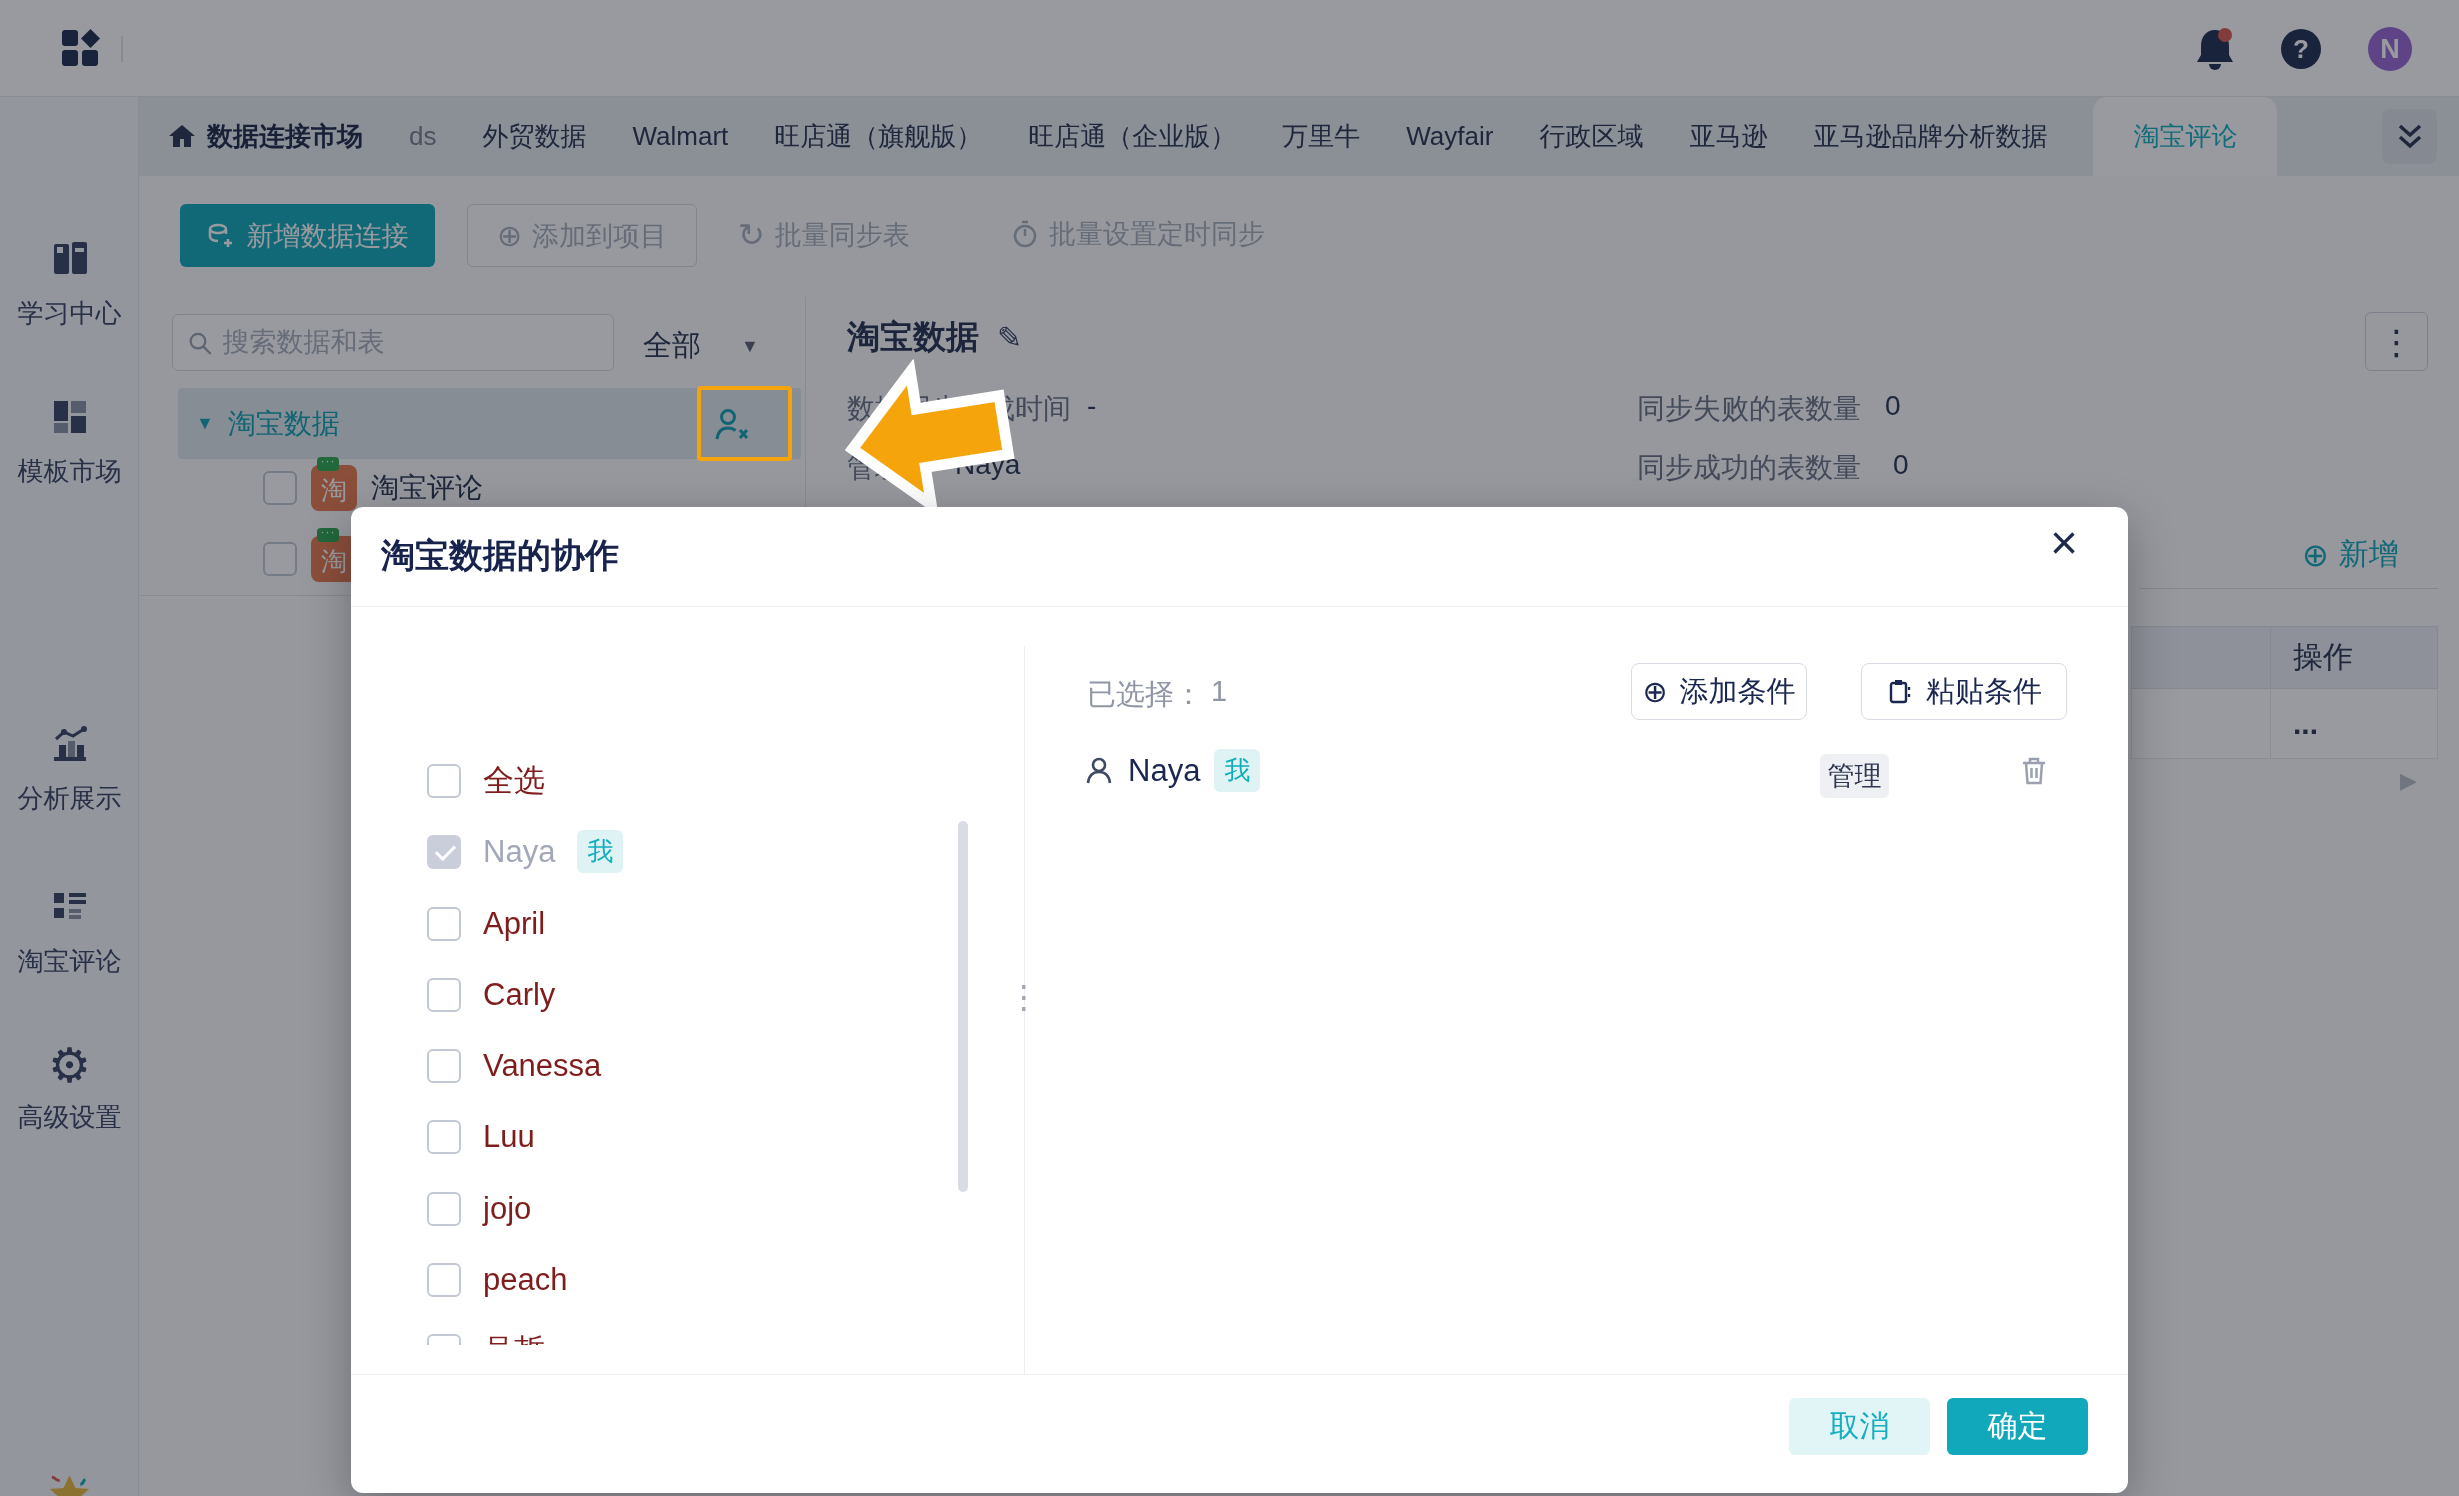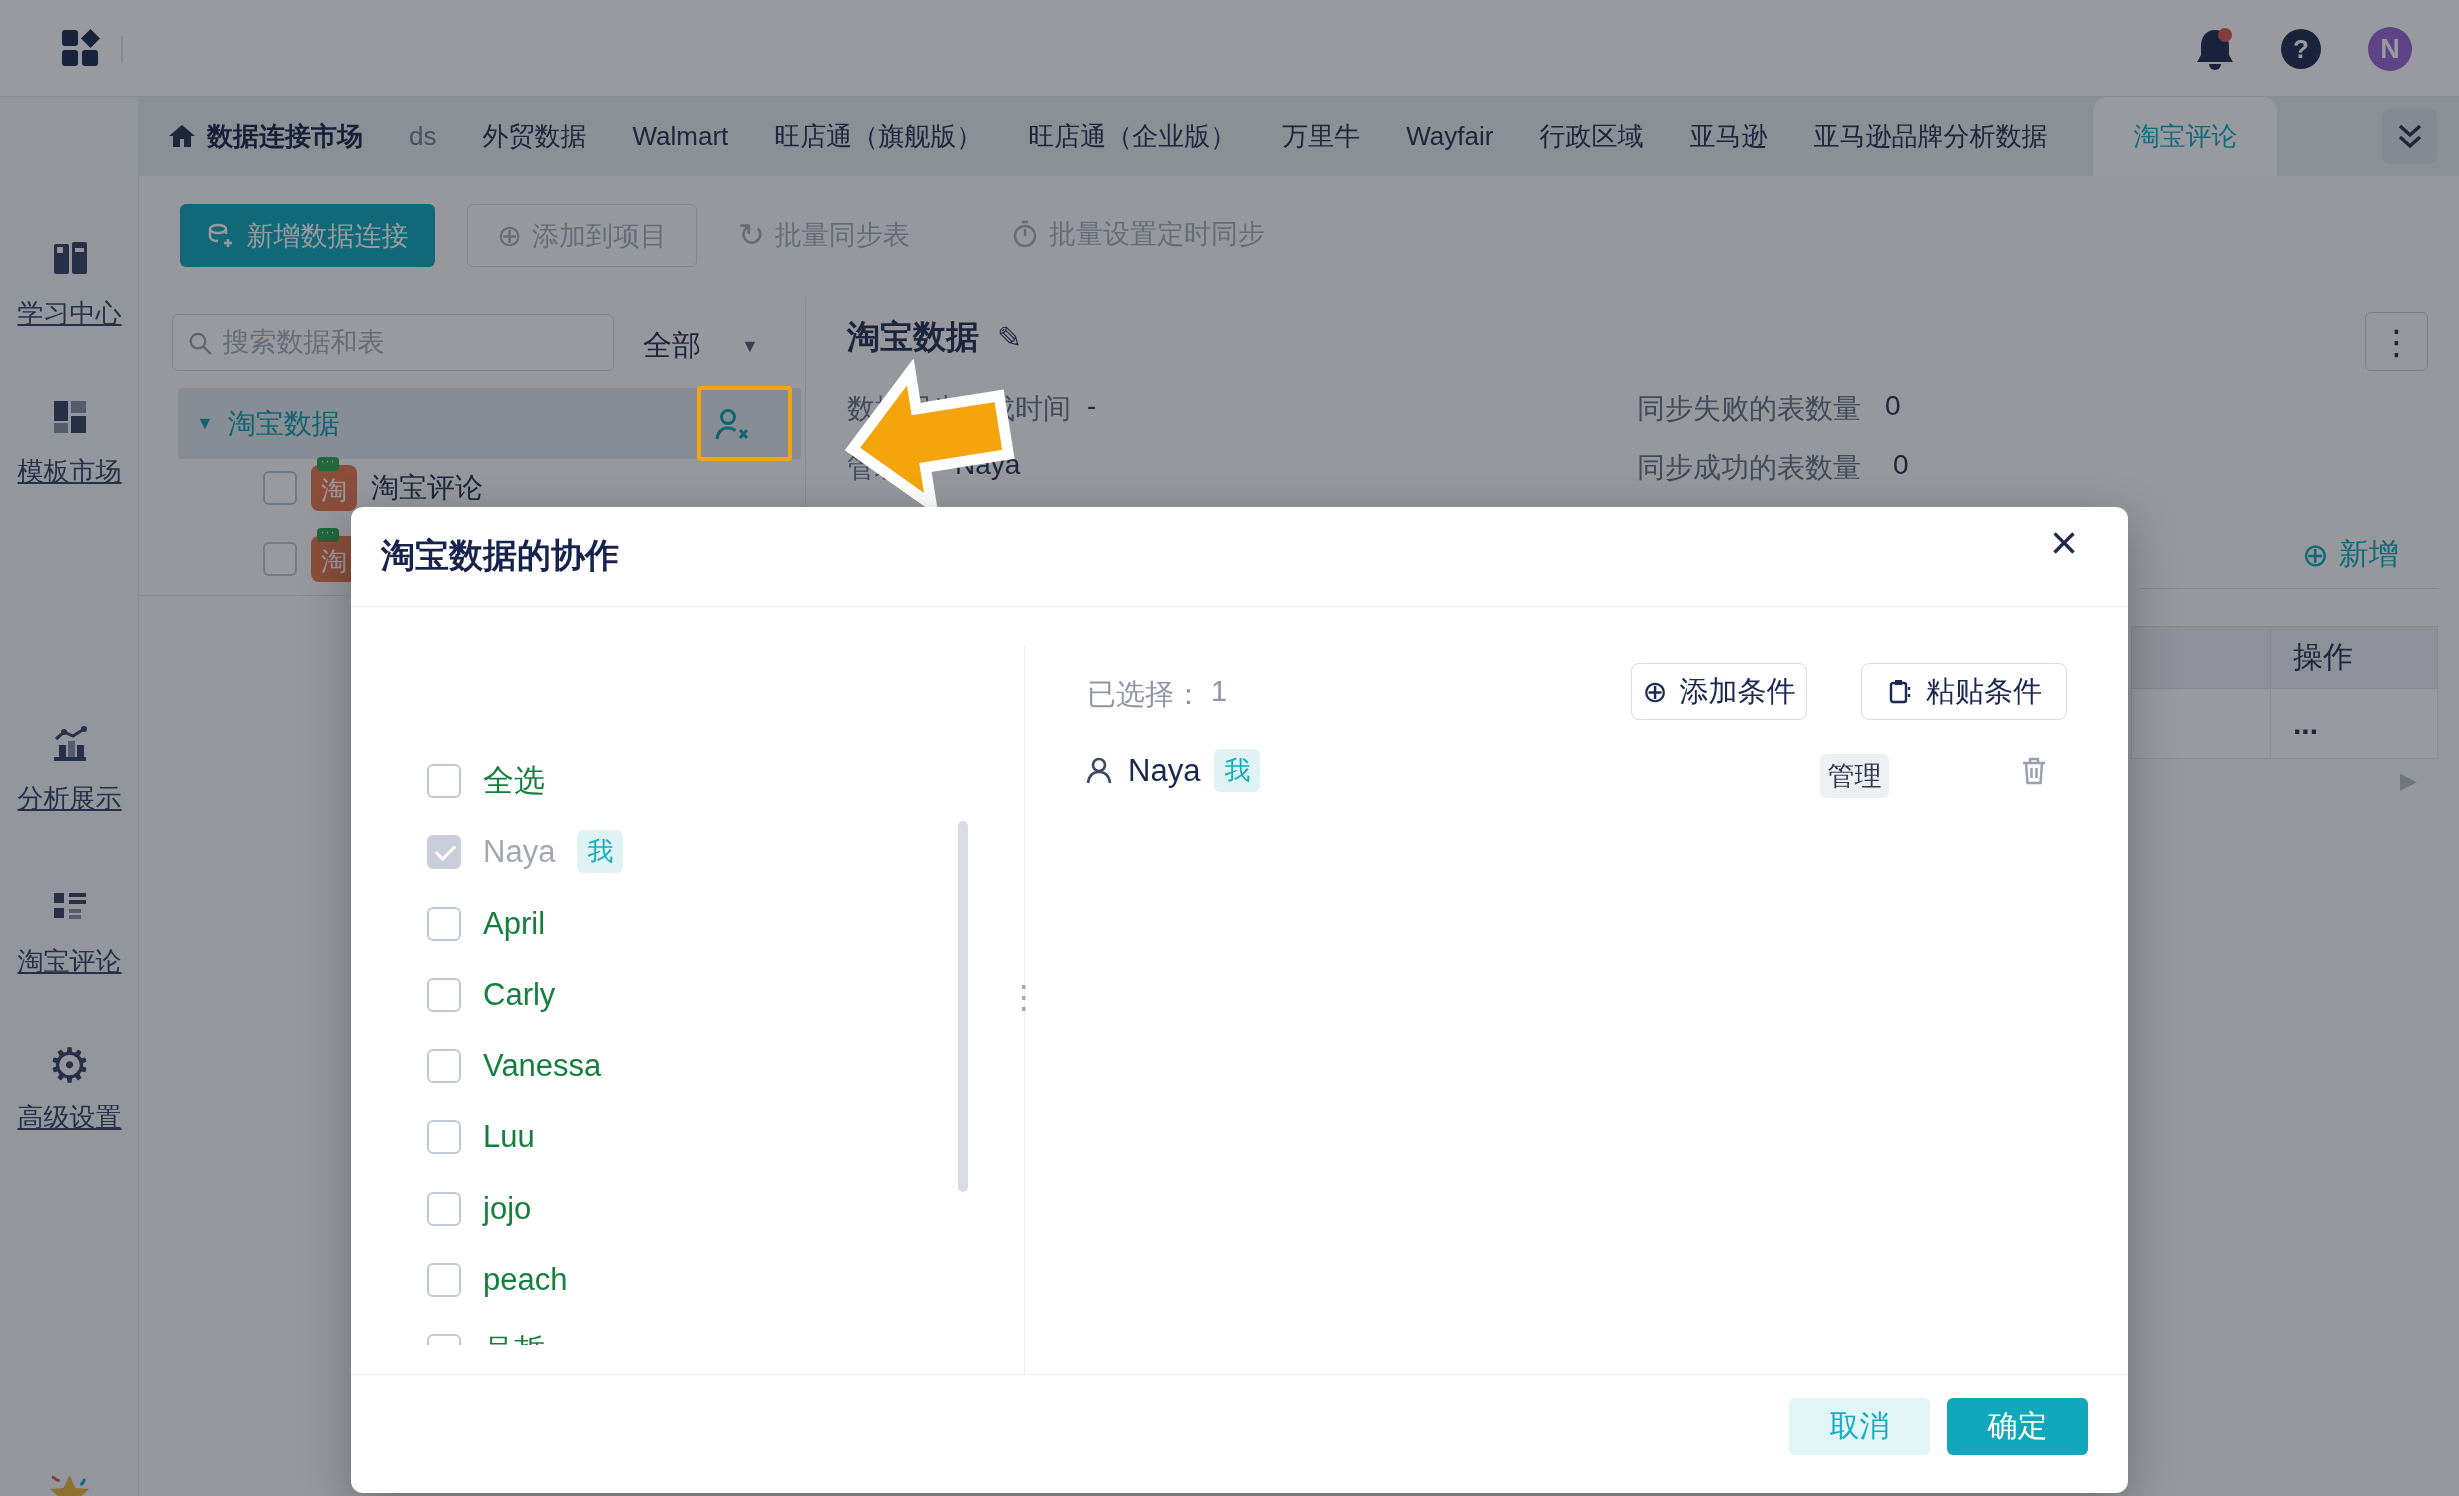--- a/index.html
+++ b/index.html
@@ -9,21 +9,21 @@
   .abs { position:absolute; }
   
   .topbar { position:absolute; left:0; top:0; width:2459px; height:97px; background:#FFFFFF; border-bottom:1px solid #E4E7EC; }
   .tabbar { position:absolute; left:139px; top:97px; right:0; height:79px; background:#E8EBF0; display:flex; align-items:center; }
   .tab { font-size:26px; color:#2A3550; white-space:nowrap; margin-right:46px; }
   .tab.dim { color:#7A8090; }
   .tab.home { display:flex; align-items:center; gap:10px; font-weight:bold; color:#1E2A4A; margin-left:28px; }
   .tab.active { background:#FFFFFF; color:#16AEC0; height:79px; line-height:79px; padding:0 40px; border-radius:14px 14px 0 0; margin-right:0; }
   .sidebar { position:absolute; left:0; top:97px; width:139px; bottom:0; background:#F7F8FB; border-right:1px solid #E4E7EC; }
   .side-item { position:absolute; left:0; width:139px; text-align:center; color:#3A4566; }
-  .side-item .lbl { display:block; font-size:26px; margin-top:10px;text-decoration:underline; }
+  .side-item .lbl { display:block; font-size:26px; margin-top:10px; }
   .side-item svg, .side-item .glyph { display:inline-block; }
   .side-active { position:absolute; left:0; top:421px; width:139px; height:152px; background:#E7F5F7; border-left:6px solid #13A8B8; text-align:center; }
   .side-active .lbl { display:block; font-size:26px; color:#13A0B2; font-weight:bold; margin-top:8px; }
   .content { position:absolute; left:140px; top:176px; right:0; bottom:0; background:#FBFCFD; }
   .btn-primary { position:absolute; display:flex; align-items:center; justify-content:center; gap:12px; background:#13A8B8; color:#fff; font-size:27px; border-radius:6px; }
   .btn-disabled { position:absolute; display:flex; align-items:center; justify-content:center; gap:10px; border:1px solid #D6DAE1; color:#A9AFBC; font-size:27px; border-radius:6px; background:#FDFDFE; }
   .txt-disabled { position:absolute; display:flex; align-items:center; gap:10px; color:#A9AFBC; font-size:27px; }
   .searchbox { position:absolute; background:#fff; border:1px solid #D5D9E0; border-radius:6px; display:flex; align-items:center; padding:0 14px; gap:10px; }
   .searchbox input { border:none; outline:none; font-size:27px; color:#2A3550; width:100%; background:transparent; font-family:inherit; }
   .searchbox input::placeholder { color:#A9AFBC; }
@@ -47,21 +47,21 @@
   .big-arrow { position:absolute; left:842px; top:358px; z-index:20; transform:rotate(-9deg); }
   
   .modal { position:absolute; left:351px; top:507px; width:1777px; height:986px; background:#fff; border-radius:12px; box-shadow:0 14px 48px rgba(0,0,0,.28); z-index:30; }
   .modal-title { position:absolute; left:30px; top:26px; font-size:34px; font-weight:bold; color:#17234D; }
   .modal-close { position:absolute; left:1699px; top:12px; font-size:48px; color:#1E2A4A; line-height:1; }
   .mh-line { position:absolute; left:0; right:0; top:99px; height:1px; background:#ECEEF2; }
   .mf-line { position:absolute; left:0; right:0; top:867px; height:1px; background:#ECEEF2; }
   .m-search { position:absolute; left:50px; top:158px; width:574px; height:61px; }
   .m-list { position:absolute; left:50px; top:238px; width:594px; height:600px; overflow:hidden; }
   .m-row { position:absolute; left:0; height:59px; display:flex; align-items:center; gap:22px; }
-  .m-row .nm { font-size:31px; color:#15803d; }
+  .m-row .nm { font-size:31px; color:#7f1d1d; }
   .m-row.dis .nm { color:#A2A8B8; }
   .me-badge { background:#DFF3F5; color:#12AEBE; font-size:26px; border-radius:6px; padding:4px 10px; }
   .m-scroll { position:absolute; left:557px; top:76px; width:10px; height:371px; background:#D9DCE2; border-radius:5px; }
   .v-div { position:absolute; left:673px; top:139px; height:729px; width:1px; background:#ECEEF2; }
   .v-dots { position:absolute; left:657px; top:481px; color:#A0A6B4; font-size:32px; line-height:0.6; }
   .cond-btn { position:absolute; top:156px; height:57px; border:1px solid #D8DCE4; border-radius:8px; background:#fff; display:flex; align-items:center; justify-content:center; gap:12px; font-size:29px; color:#1A2750; }
   .chip { position:absolute; left:1469px; top:247px; width:69px; height:44px; background:#EEF0F3; border-radius:6px; font-size:27px; color:#2F3850; display:flex; align-items:center; justify-content:center; }
   .m-cancel { position:absolute; left:1438px; top:891px; width:141px; height:57px; background:#E1F4F6; color:#16AEC0; font-size:30px; border-radius:6px; display:flex; align-items:center; justify-content:center; }
   .m-ok { position:absolute; left:1596px; top:891px; width:141px; height:57px; background:#10A8BA; color:#fff; font-size:30px; border-radius:6px; display:flex; align-items:center; justify-content:center; }
 </style>

